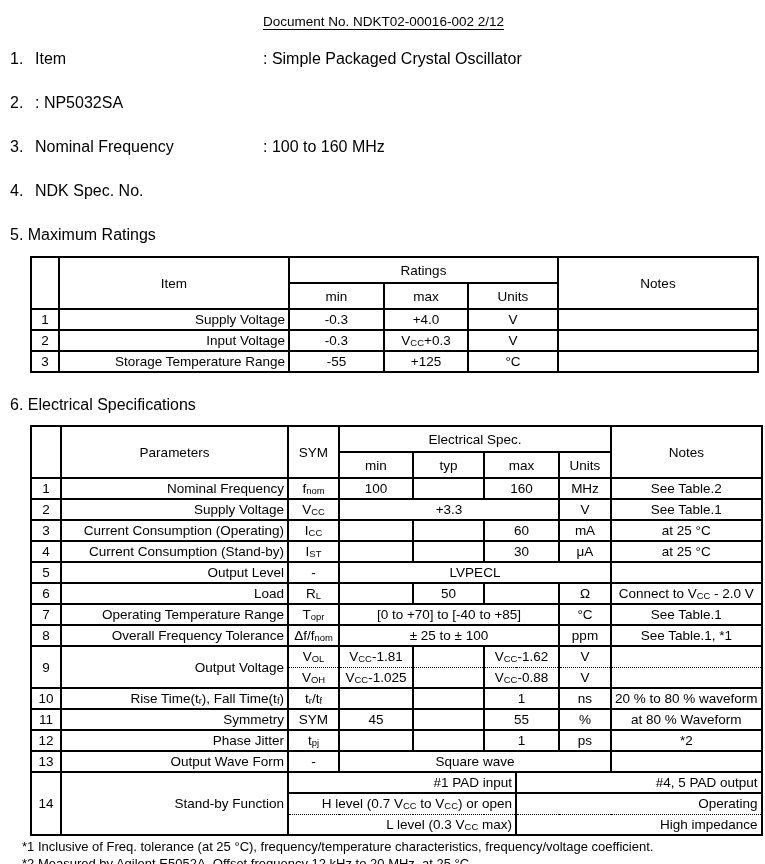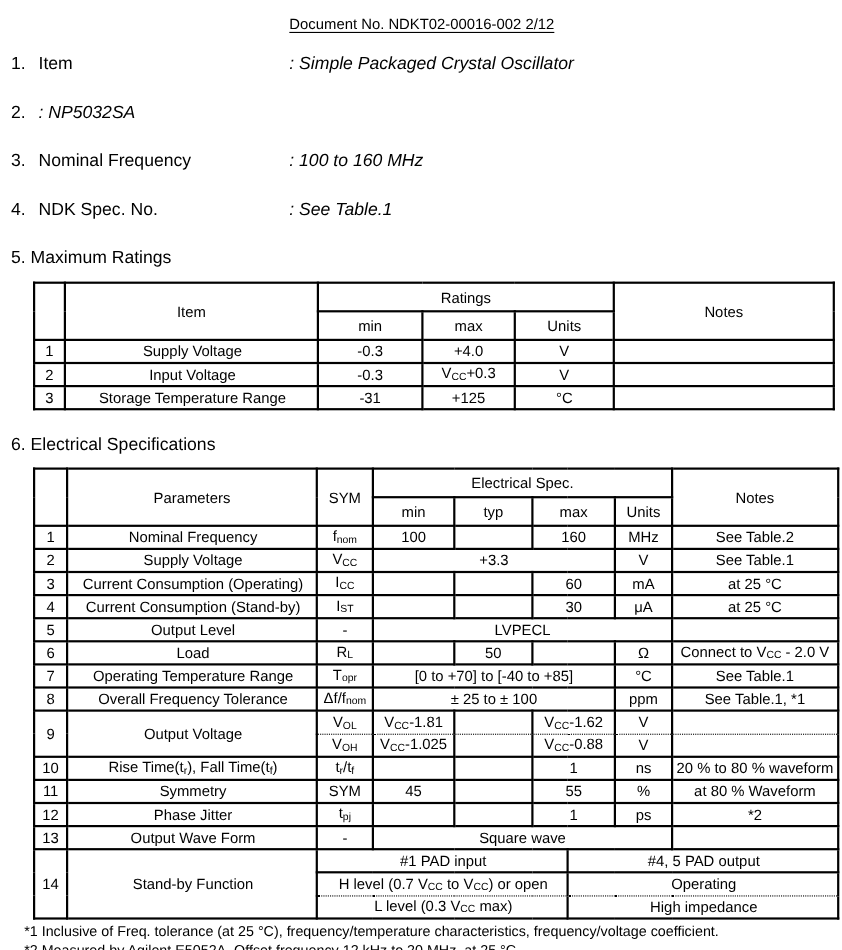--- a/index.html
+++ b/index.html
@@ -16,21 +16,21 @@
     margin-right: 8px;
     font-size: 13.5px;
     text-decoration: underline;
     text-underline-offset: 3px;
   }
 
   .items { margin-top: 20px; }
   .item-row { display: flex; margin-bottom: 25px; font-size: 16px; line-height: 19px; }
   .item-num { width: 25px; }
   .item-label { width: 228px; }
-  .item-value { flex: 1; font-style: italic; }
+  .item-value { flex: 1; }
 
   .section-title { font-size: 16px; line-height: 19px; }
   .title-5 { margin-top: 5px; }
   .title-6 { margin-top: 22px; }
 
   table {
     border-collapse: collapse;
     table-layout: fixed;
     margin-left: 20px;
     font-size: 13.5px;
@@ -41,21 +41,21 @@
     border: 2px solid #000;
     padding: 0 3px;
     text-align: center;
     vertical-align: middle;
     font-weight: normal;
     overflow: hidden;
     white-space: nowrap;
   }
   tr.hrow { height: 26px; }
   tr.drow { height: 21px; }
-  td.l { text-align: center; padding-left: 5px; }
+  td.l { text-align: right; padding-left: 5px; }
   sub { font-size: 0.7em; vertical-align: -0.15em; }
 
   
   tr.dot-above > td { border-top: 1px dotted #000; }
   td.dot-below { border-bottom: 1px dotted #000; }
 
   .footnotes { margin: 3px 0 0 12px; font-size: 13px; line-height: 16.5px; }
 </style>
 </head>
 <body>
@@ -75,21 +75,20 @@
       <span class="item-value">: NP5032SA</span>
     </div>
     <div class="item-row">
       <span class="item-num">3.</span>
       <span class="item-label">Nominal Frequency</span>
       <span class="item-value">: 100 to 160 MHz</span>
     </div>
     <div class="item-row">
       <span class="item-num">4.</span>
       <span class="item-label">NDK Spec. No.</span>
-      <span class="item-value">: See Table.1</span>
     </div>
   </div>
 
   <div class="section-title title-5">5. Maximum Ratings</div>
 
   <table class="t-ratings">
     <colgroup>
       <col style="width:28px">
         <col style="width:230px">
         <col style="width:95px">
@@ -121,21 +120,21 @@
       <td>2</td>
       <td class="l">Input Voltage</td>
       <td>-0.3</td>
       <td>V<sub>CC</sub>+0.3</td>
       <td>V</td>
       <td></td>
     </tr>
     <tr class="drow">
       <td>3</td>
       <td class="l">Storage Temperature Range</td>
-      <td>-31</td>
+      <td>-55</td>
       <td>+125</td>
       <td>°C</td>
       <td></td>
     </tr>
   </tbody>
     </table>
 
   <div class="section-title title-6">6. Electrical Specifications</div>
 
   <table class="t-elec">

